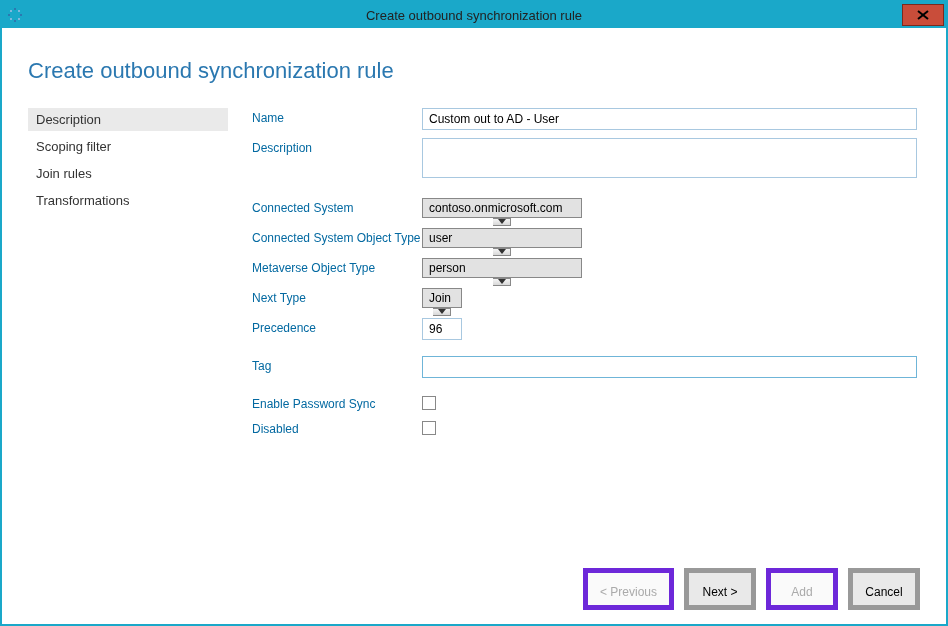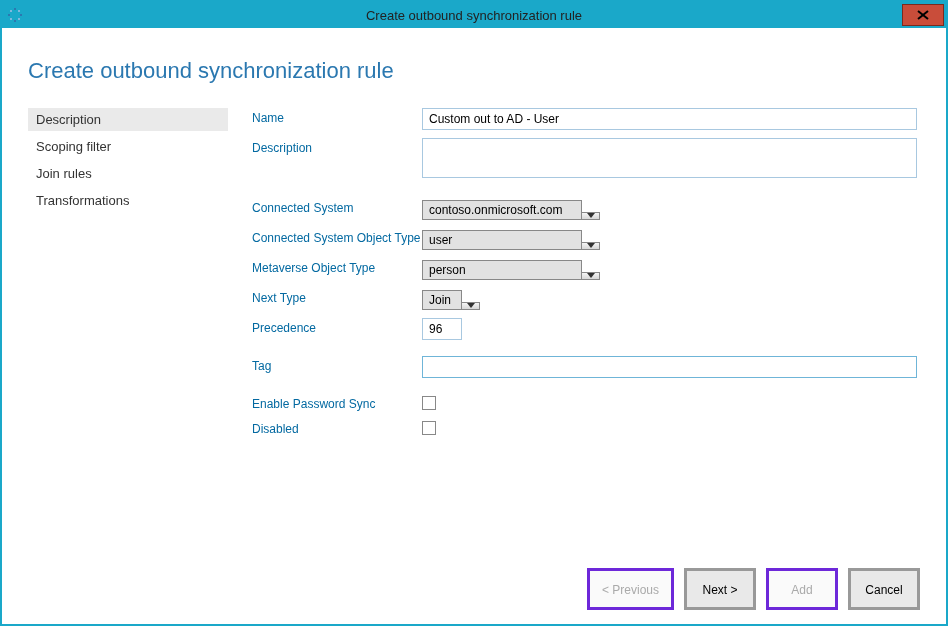--- a/index.html
+++ b/index.html
@@ -116,22 +116,23 @@
     .text-input.small { width: 40px; }
     .tag-input {
       border: 1px solid #6fb5d8;
       padding: 3px 6px;
       font-size: 12px;
       width: 495px;
       background: #fff;
     }
     .select-wrap {
       display: inline-flex;
-      align-items: flex-end;
+      align-items: center;
       height: 22px;
+      flex-direction: column;
     }
     .select-box {
       border: 1px solid #888;
       background: #e2e2e2;
       padding: 2px 6px;
       font-size: 12px;
       display: flex;
       align-items: center;
     }
     .select-box.w1 { width: 160px; }
@@ -156,21 +157,21 @@
     }
     .footer {
       display: flex;
       justify-content: flex-end;
       gap: 10px;
       padding-top: 14px;
     }
     .btn {
       min-width: 72px;
       height: 42px;
-      border: 3px solid #6d28d9;
+      border: 5px solid #6d28d9;
       background: #fafafa;
       font-size: 12px;
       font-family: inherit;
       cursor: pointer;
       padding: 12px 12px;
     }
     .btn:disabled {
       color: #aaa;
       cursor: default;
     }

